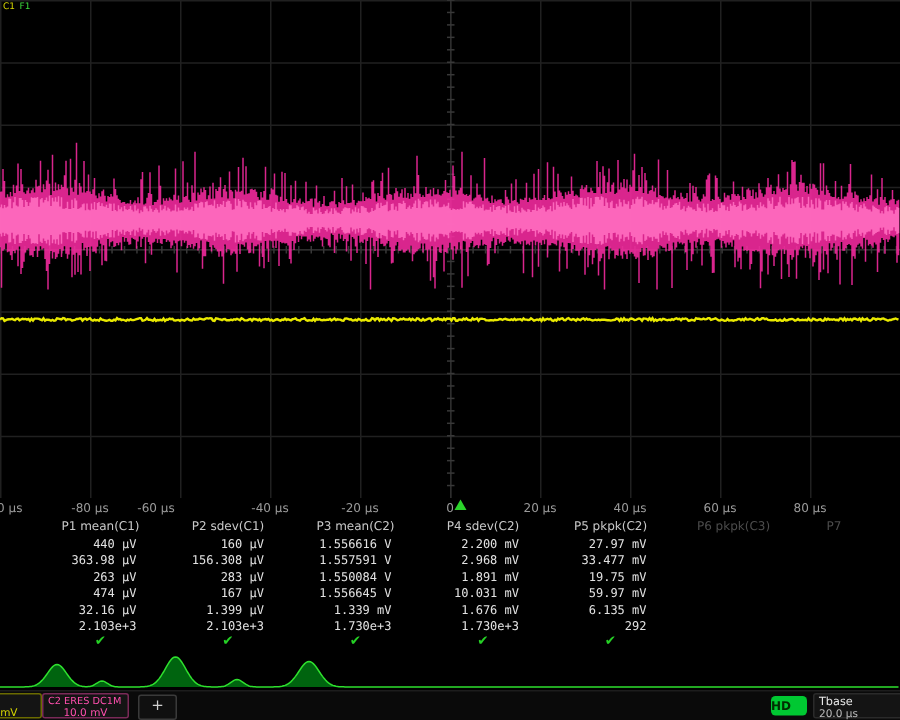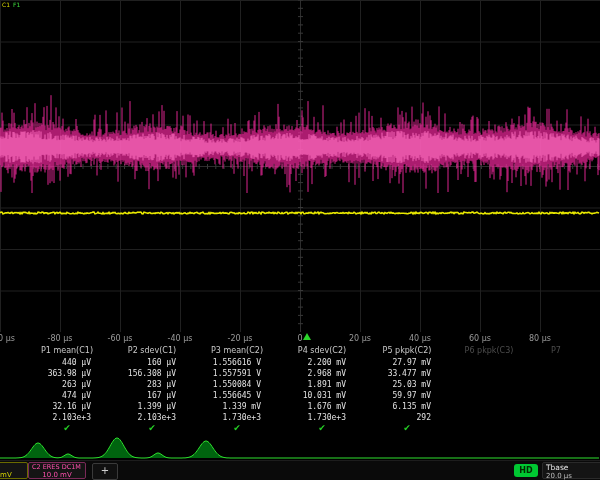--- a/index.html
+++ b/index.html
@@ -38,21 +38,21 @@
          border:1px solid #2a2a2a;padding:1px 3px;box-sizing:border-box;}
   .chbox .l1{font-size:6.5px;line-height:7px;white-space:nowrap;}
   .chbox .l2{font-size:7px;line-height:8px;white-space:nowrap;text-align:center;}
   .c1box{left:-34px;width:62px;border-color:#6b6b00;}
   .c1box .l1,.c1box .l2{color:#d6d600;}
   .c2box{left:28px;width:58px;border-color:#7a2a58;}
   .c2box .l1,.c2box .l2{color:#ff4fae;}
   .addbox{position:absolute;left:92px;top:2px;width:24px;height:15px;border:1px solid #3a3a3a;
           background:#101010;color:#cfcfcf;text-align:center;font-size:10px;line-height:14px;border-radius:2px;}
   .hdbadge{position:absolute;left:514px;top:3px;width:24px;height:13px;background:#00c832;color:#012d01;
-           font-weight:bold;font-size:8px;text-align:center;line-height:13px;border-radius:3px;}
+           font-weight:bold;font-size:8px;text-align:left;line-height:13px;border-radius:3px;}
   .tbasebox{position:absolute;left:542px;top:1px;width:72px;height:17px;border:1px solid #2a2a2a;
             border-radius:2px;background:#141414;padding:1px 3px;box-sizing:border-box;}
   .tbasebox .l1{color:#e8e8e8;font-size:7.5px;line-height:8px;white-space:nowrap;}
   .tbasebox .l2{color:#bdbdbd;font-size:7px;line-height:8px;white-space:nowrap;}
 </style>
 </head>
 <body>
 
 <div class="screen">
 
@@ -201,21 +201,21 @@
       </g>
       <path d="M0 127.9L0 164.9M1 127.6L1 191.9M2 112.6L2 167.2M3 120.6L3 166.1M4 131.7L4 162.4M5 129.5L5 168.1M6 131.2L6 167.6M7 128.0L7 170.1M8 130.9L8 173.3M9 123.1L9 167.3M10 128.6L10 168.9M11 123.6L11 166.5M12 109.0L12 177.5M13 127.4L13 164.4M14 112.7L14 182.7M15 122.9L15 178.7M16 128.1L16 174.5M17 129.1L17 168.3M18 127.0L18 166.5M19 125.2L19 165.6M20 128.9L20 170.4M21 126.9L21 170.1M22 125.5L22 171.3M23 128.3L23 167.3M24 119.9L24 164.3M25 124.4L25 171.4M26 123.9L26 167.1M27 107.2L27 164.1M28 128.2L28 166.4M29 122.9L29 165.7M30 126.2L30 172.6M31 120.3L31 180.7M32 113.1L32 193.0M33 122.5L33 176.0M34 130.0L34 167.4M35 103.2L35 172.4M36 127.4L36 168.2M37 121.6L37 172.6M38 126.9L38 171.5M39 122.9L39 169.1M40 126.2L40 166.0M41 123.1L41 171.4M42 124.7L42 167.1M43 116.8L43 164.1M44 107.2L44 169.2M45 125.5L45 172.5M46 130.1L46 169.7M47 105.9L47 164.9M48 125.1L48 184.8M49 127.8L49 169.9M50 119.9L50 183.2M51 95.2L51 168.5M52 129.8L52 181.4M53 122.0L53 170.1M54 124.3L54 183.0M55 128.3L55 162.0M56 107.4L56 166.8M57 128.3L57 165.2M58 127.3L58 170.7M59 116.3L59 164.6M60 127.7L60 180.7M61 129.4L61 164.4M62 126.1L62 167.8M63 118.6L63 167.7M64 130.4L64 168.8M65 132.2L65 164.5M66 128.8L66 160.1M67 131.0L67 162.5M68 127.5L68 176.8M69 126.4L69 163.5M70 130.5L70 173.8M71 134.4L71 174.2M72 130.7L72 159.4M73 131.3L73 164.3M74 129.3L74 161.5M75 131.0L75 160.8M76 119.0L76 164.6M77 126.0L77 164.2M78 130.1L78 162.0M79 132.5L79 163.5M80 133.4L80 161.7M81 135.1L81 166.9M82 134.6L82 158.0M83 134.7L83 161.2M84 135.9L84 158.7M85 135.5L85 161.2M86 135.7L86 163.2M87 133.3L87 162.8M88 136.2L88 158.5M89 135.0L89 159.3M90 133.6L90 159.9M91 135.5L91 165.9M92 131.5L92 161.0M93 135.5L93 157.7M94 119.5L94 164.7M95 114.7L95 159.1M96 136.3L96 158.0M97 135.7L97 175.5M98 131.8L98 158.2M99 128.6L99 161.3M100 114.9L100 163.0M101 129.3L101 169.8M102 136.6L102 161.8M103 134.6L103 161.1M104 134.6L104 159.1M105 133.2L105 162.0M106 110.4L106 159.5M107 123.9L107 162.1M108 136.3L108 162.7M109 132.2L109 159.4M110 133.9L110 159.4M111 132.1L111 161.4M112 133.9L112 160.1M113 131.6L113 161.1M114 132.8L114 165.5M115 133.7L115 163.7M116 129.8L116 160.3M117 112.4L117 162.1M118 133.2L118 181.7M119 130.4L119 160.9M120 135.2L120 160.4M121 134.8L121 164.2M122 107.5L122 160.1M123 131.4L123 161.9M124 130.7L124 160.5M125 121.6L125 165.3M126 133.1L126 163.4M127 134.6L127 165.0M128 123.5L128 162.7M129 128.5L129 165.9M130 101.1L130 164.1M131 133.6L131 162.0M132 128.3L132 167.0M133 129.9L133 165.5M134 125.7L134 160.4M135 128.2L135 179.2M136 124.9L136 170.8M137 126.7L137 170.9M138 132.8L138 161.0M139 130.1L139 161.4M140 124.4L140 164.7M141 132.5L141 167.7M142 121.9L142 163.5M143 132.3L143 165.2M144 126.0L144 166.1M145 127.3L145 167.6M146 124.6L146 171.1M147 118.1L147 167.5M148 131.5L148 171.0M149 126.0L149 189.2M150 123.4L150 163.0M151 127.7L151 168.4M152 132.3L152 166.0M153 114.3L153 166.4M154 126.6L154 170.2M155 127.6L155 169.0M156 132.1L156 167.7M157 126.5L157 169.2M158 127.7L158 181.1M159 111.4L159 162.5M160 127.9L160 169.4M161 127.2L161 162.9M162 105.1L162 163.2M163 129.7L163 164.5M164 110.8L164 161.7M165 129.1L165 166.4M166 128.8L166 168.7M167 126.1L167 168.5M168 125.9L168 161.8M169 126.6L169 169.0M170 126.1L170 164.1M171 127.9L171 164.1M172 131.3L172 163.0M173 133.1L173 177.6M174 128.0L174 161.8M175 131.7L175 171.3M176 127.4L176 178.8M177 111.1L177 160.7M178 133.2L178 165.8M179 133.2L179 174.7M180 129.5L180 160.4M181 125.5L181 160.9M182 126.4L182 165.2M183 115.7L183 160.5M184 129.9L184 165.3M185 130.3L185 160.5M186 134.5L186 177.4M187 131.1L187 161.3M188 114.5L188 162.2M189 134.0L189 161.8M190 115.4L190 162.4M191 132.6L191 162.1M192 135.2L192 163.6M193 136.0L193 172.6M194 123.5L194 175.7M195 134.9L195 160.7M196 132.7L196 166.6M197 120.5L197 162.2M198 135.1L198 157.5M199 133.7L199 161.3M200 132.3L200 157.1M201 135.8L201 159.5M202 134.5L202 157.6M203 135.3L203 157.6M204 121.1L204 157.7M205 134.2L205 160.9M206 134.0L206 159.6M207 132.5L207 161.1M208 132.4L208 156.9M209 137.9L209 160.8M210 132.3L210 159.1M211 123.6L211 157.8M212 135.0L212 158.4M213 134.0L213 157.6M214 137.8L214 160.1M215 136.0L215 164.3M216 130.7L216 158.3M217 137.2L217 159.0M218 137.5L218 159.4M219 137.4L219 163.7M220 134.9L220 164.8M221 134.2L221 155.7M222 134.2L222 156.7M223 127.2L223 168.7M224 136.1L224 159.8M225 138.2L225 161.6M226 134.6L226 155.9M227 135.3L227 159.1M228 118.7L228 156.5M229 133.5L229 160.6M230 136.1L230 159.3M231 124.2L231 167.6M232 135.3L232 160.8M233 135.4L233 156.4M234 135.0L234 173.8M235 123.0L235 158.0M236 133.4L236 159.2M237 136.9L237 164.4M238 135.2L238 168.7M239 133.8L239 157.1M240 134.1L240 161.8M241 134.2L241 161.1M242 128.4L242 162.0M243 134.0L243 159.6M244 131.3L244 176.0M245 132.4L245 160.6M246 131.9L246 158.1M247 132.7L247 193.0M248 121.1L248 158.5M249 120.2L249 164.0M250 129.0L250 167.4M251 134.4L251 160.6M252 128.6L252 171.3M253 130.7L253 159.0M254 120.6L254 162.6M255 115.1L255 162.5M256 132.2L256 164.1M257 133.1L257 163.9M258 129.9L258 162.3M259 111.9L259 160.6M260 129.3L260 164.9M261 129.9L261 175.6M262 133.1L262 175.2M263 128.9L263 167.4M264 125.3L264 163.6M265 127.5L265 161.3M266 131.1L266 167.1M267 128.8L267 167.1M268 126.2L268 166.3M269 131.8L269 168.4M270 125.4L270 168.4M271 131.9L271 167.2M272 128.7L272 166.4M273 132.5L273 168.3M274 129.1L274 163.9M275 131.4L275 174.2M276 124.2L276 169.5M277 128.9L277 168.3M278 103.9L278 167.5M279 116.7L279 166.1M280 129.1L280 165.6M281 131.4L281 162.3M282 130.2L282 168.4M283 131.4L283 162.4M284 124.6L284 166.5M285 129.4L285 174.1M286 129.0L286 166.4M287 126.3L287 187.2M288 130.9L288 164.2M289 125.4L289 184.9M290 129.7L290 192.4M291 129.5L291 174.0M292 126.1L292 164.8M293 129.9L293 168.1M294 130.4L294 168.6M295 129.1L295 163.2M296 127.4L296 181.0M297 120.0L297 168.0M298 128.1L298 168.8M299 128.7L299 165.1M300 126.5L300 161.9M301 131.1L301 166.4M302 110.3L302 173.1M303 117.3L303 164.1M304 127.0L304 169.1M305 129.6L305 166.4M306 126.9L306 161.5M307 125.2L307 166.4M308 101.1L308 191.9M309 129.2L309 160.7M310 130.0L310 161.0M311 129.3L311 168.0M312 130.6L312 184.1M313 129.9L313 164.8M314 116.8L314 162.0M315 133.7L315 160.6M316 132.3L316 164.8M317 131.7L317 163.8M318 122.3L318 163.4M319 129.8L319 165.5M320 129.6L320 163.6M321 131.6L321 159.8M322 133.8L322 163.6M323 105.3L323 162.9M324 132.4L324 163.3M325 131.9L325 177.0M326 134.1L326 176.0M327 135.3L327 165.3M328 130.4L328 160.9M329 135.2L329 158.5M330 132.8L330 168.8M331 134.1L331 163.4M332 133.2L332 159.3M333 133.0L333 162.4M334 132.9L334 161.2M335 135.3L335 163.8M336 136.4L336 162.0M337 126.7L337 161.3M338 131.1L338 157.8M339 133.0L339 160.4M340 135.5L340 161.2M341 122.4L341 158.5M342 133.9L342 159.7M343 133.3L343 162.5M344 119.5L344 162.4M345 134.9L345 161.0M346 135.8L346 161.7M347 132.5L347 162.9M348 133.0L348 160.9M349 133.4L349 182.2M350 131.9L350 160.4M351 121.9L351 163.1M352 134.7L352 162.5M353 131.8L353 163.5M354 133.0L354 161.2M355 132.9L355 184.8M356 115.8L356 160.4M357 131.9L357 163.7M358 133.4L358 161.1M359 112.6L359 177.9M360 133.2L360 161.8M361 133.3L361 163.4M362 132.0L362 160.2M363 130.0L363 162.8M364 133.4L364 159.7M365 108.2L365 171.6M366 132.0L366 163.7M367 132.9L367 163.5M368 132.3L368 162.0M369 111.2L369 162.4M370 127.7L370 162.9M371 131.3L371 163.7M372 115.9L372 160.3M373 127.0L373 181.0M374 128.3L374 164.3M375 130.6L375 161.6M376 132.5L376 164.8M377 128.1L377 167.2M378 129.8L378 179.1M379 127.5L379 162.0M380 129.4L380 162.1M381 117.7L381 168.5M382 127.1L382 166.0M383 130.6L383 163.3M384 129.7L384 167.1M385 130.4L385 167.1M386 131.5L386 170.3M387 125.9L387 167.0M388 123.5L388 165.8M389 126.2L389 164.6M390 125.0L390 183.2M391 123.4L391 165.1M392 128.2L392 178.2M393 128.1L393 170.1M394 125.1L394 166.6M395 127.1L395 176.1M396 128.6L396 171.8M397 128.7L397 166.7M398 107.4L398 165.9M399 124.7L399 183.6M400 114.6L400 174.1M401 129.1L401 172.2M402 110.9L402 169.1M403 117.2L403 193.0M404 128.6L404 164.5M405 121.5L405 164.1M406 112.4L406 172.8M407 127.9L407 165.7M408 123.2L408 167.1M409 121.6L409 166.8M410 129.3L410 172.4M411 128.5L411 170.0M412 106.6L412 170.5M413 126.4L413 165.9M414 121.6L414 170.4M415 124.8L415 172.5M416 119.4L416 167.6M417 125.5L417 169.5M418 119.6L418 172.7M419 127.9L419 166.8M420 123.2L420 169.1M421 124.5L421 168.1M422 113.5L422 169.2M423 102.5L423 171.0M424 127.4L424 172.7M425 127.4L425 171.7M426 116.7L426 188.7M427 124.7L427 168.0M428 111.3L428 165.5M429 128.6L429 170.5M430 115.4L430 170.2M431 120.2L431 165.4M432 129.1L432 173.3M433 127.2L433 167.2M434 126.6L434 170.2M435 123.7L435 171.5M436 127.6L436 170.8M437 125.4L437 167.6M438 131.5L438 193.0M439 106.4L439 165.9M440 130.0L440 163.6M441 130.6L441 164.2M442 131.0L442 165.2M443 132.1L443 165.2M444 131.6L444 167.6M445 113.4L445 162.5M446 132.4L446 167.4M447 131.6L447 166.9M448 132.8L448 192.0M449 130.2L449 161.7M450 126.9L450 166.4M451 132.2L451 165.0M452 131.3L452 161.2M453 132.8L453 162.3M454 128.5L454 161.7M455 131.1L455 163.0M456 132.5L456 162.2M457 132.0L457 168.1M458 128.7L458 180.0M459 134.5L459 159.9M460 122.0L460 161.9M461 134.3L461 174.1M462 123.8L462 169.5M463 128.6L463 160.9M464 124.6L464 165.1M465 131.0L465 161.5M466 133.1L466 159.2M467 134.3L467 163.2M468 132.5L468 177.0M469 129.5L469 163.2M470 131.0L470 160.8M471 119.7L471 160.7M472 116.8L472 161.4M473 115.6L473 163.8M474 134.0L474 171.1M475 132.7L475 182.0M476 133.4L476 181.9M477 117.0L477 160.1M478 118.6L478 159.5M479 131.2L479 159.2M480 132.7L480 160.1M481 134.9L481 165.2M482 134.5L482 160.7M483 128.5L483 162.4M484 131.6L484 165.0M485 130.2L485 161.6M486 130.4L486 163.1M487 133.2L487 161.7M488 129.4L488 164.5M489 121.0L489 160.2M490 129.5L490 178.1M491 130.6L491 166.3M492 129.3L492 174.4M493 130.5L493 171.8M494 133.3L494 179.5M495 124.5L495 164.4M496 131.4L496 167.1M497 132.6L497 166.7M498 126.3L498 167.4M499 125.5L499 166.8M500 126.8L500 179.6M501 130.6L501 176.0M502 126.3L502 167.4M503 132.5L503 167.6M504 128.1L504 166.6M505 131.6L505 167.7M506 122.2L506 167.5M507 126.4L507 192.2M508 128.8L508 181.0M509 131.2L509 166.3M510 129.6L510 166.3M511 124.8L511 169.1M512 118.6L512 183.0M513 124.8L513 170.2M514 123.2L514 162.8M515 129.3L515 170.1M516 127.3L516 177.3M517 129.5L517 171.1M518 124.4L518 168.9M519 116.2L519 166.8M520 125.7L520 166.4M521 127.8L521 186.0M522 125.3L522 166.2M523 126.7L523 169.4M524 126.1L524 166.5M525 114.5L525 176.1M526 130.0L526 184.7M527 122.8L527 170.0M528 106.7L528 173.2M529 108.0L529 171.5M530 107.7L530 166.5M531 123.0L531 185.9M532 127.2L532 170.2M533 121.4L533 166.4M534 116.5L534 164.3M535 121.8L535 165.5M536 121.8L536 163.7M537 128.0L537 171.9M538 124.0L538 164.0M539 129.2L539 167.1M540 122.5L540 172.1M541 125.9L541 165.8M542 122.5L542 177.7M543 123.0L543 174.9M544 125.3L544 170.2M545 126.5L545 167.7M546 129.8L546 186.6M547 108.8L547 181.5M548 127.1L548 164.2M549 108.8L549 179.6M550 129.8L550 167.4M551 123.7L551 169.6M552 126.7L552 182.2M553 128.6L553 162.2M554 130.9L554 167.0M555 131.4L555 165.2M556 131.4L556 162.2M557 120.6L557 169.1M558 132.4L558 173.1M559 131.3L559 164.1M560 132.8L560 189.7M561 123.8L561 161.3M562 132.5L562 167.1M563 131.0L563 167.1M564 131.0L564 165.5M565 128.3L565 163.3M566 122.6L566 162.7M567 109.3L567 163.5M568 128.3L568 190.0M569 132.0L569 170.8M570 127.7L570 172.5M571 129.8L571 165.0M572 130.4L572 163.1M573 134.8L573 162.4M574 132.9L574 164.4M575 134.4L575 165.8M576 132.1L576 158.6M577 134.0L577 174.5M578 131.3L578 159.8M579 132.7L579 163.7M580 130.2L580 162.7M581 116.4L581 163.9M582 134.4L582 165.2M583 132.8L583 161.7M584 132.2L584 163.0M585 126.2L585 181.3M586 136.5L586 168.4M587 131.4L587 161.9M588 118.7L588 158.6M589 133.2L589 160.0M590 131.3L590 169.1M591 135.3L591 159.5M592 136.8L592 161.3M593 133.7L593 159.7M594 133.0L594 157.1M595 126.7L595 157.6M596 132.7L596 158.1M597 136.1L597 157.0M598 133.8L598 175.1M599 133.1L599 170.2" stroke="#ff2ba6" stroke-width="1" fill="none" opacity="0.85"></path>
       <path d="M0 138.2L0 155.8M1 136.4L1 157.6M2 138.8L2 155.2M3 136.6L3 157.4M4 138.4L4 155.6M5 137.7L5 156.3M6 132.3L6 161.7M7 132.5L7 161.5M8 138.9L8 155.1M9 134.8L9 159.2M10 131.4L10 162.6M11 137.0L11 157.0M12 137.7L12 156.3M13 132.0L13 162.0M14 132.0L14 162.0M15 133.3L15 160.7M16 138.0L16 156.0M17 133.4L17 160.6M18 134.6L18 159.4M19 137.4L19 156.6M20 135.0L20 159.0M21 131.5L21 162.5M22 132.0L22 162.0M23 131.6L23 162.4M24 131.8L24 162.2M25 131.3L25 162.7M26 137.8L26 156.2M27 132.8L27 161.2M28 132.0L28 162.0M29 135.0L29 159.0M30 133.3L30 160.7M31 131.7L31 162.3M32 134.2L32 159.8M33 130.3L33 163.7M34 137.4L34 156.6M35 131.9L35 162.1M36 134.3L36 159.7M37 131.5L37 162.5M38 134.5L38 159.5M39 130.8L39 163.2M40 137.7L40 156.3M41 131.5L41 162.5M42 139.1L42 154.9M43 139.2L43 154.8M44 138.7L44 155.3M45 134.5L45 159.5M46 139.4L46 154.6M47 139.4L47 154.6M48 133.2L48 160.8M49 138.6L49 155.4M50 132.2L50 161.8M51 133.7L51 160.3M52 139.3L52 154.7M53 138.8L53 155.2M54 138.1L54 155.9M55 136.2L55 157.8M56 135.7L56 158.3M57 140.2L57 153.8M58 135.7L58 158.3M59 139.6L59 154.4M60 140.1L60 153.9M61 135.7L61 158.3M62 139.5L62 154.5M63 134.7L63 159.3M64 139.9L64 154.1M65 135.3L65 158.7M66 134.7L66 159.3M67 137.4L67 156.6M68 135.5L68 158.5M69 137.5L69 156.5M70 137.8L70 156.2M71 136.5L71 157.5M72 138.7L72 155.3M73 135.6L73 158.4M74 135.9L74 158.1M75 140.7L75 153.3M76 135.6L76 158.4M77 140.0L77 154.0M78 140.8L78 153.2M79 136.8L79 157.2M80 139.5L80 154.5M81 138.2L81 155.8M82 140.8L82 153.2M83 137.4L83 156.6M84 139.5L84 154.5M85 140.0L85 154.0M86 139.3L86 154.7M87 137.3L87 156.7M88 139.8L88 154.2M89 141.0L89 153.0M90 136.9L90 157.1M91 140.3L91 153.7M92 139.2L92 154.8M93 142.1L93 151.9M94 140.1L94 153.9M95 141.1L95 152.9M96 137.6L96 156.4M97 137.5L97 156.5M98 139.0L98 155.0M99 140.9L99 153.1M100 137.2L100 156.8M101 139.2L101 154.8M102 141.1L102 152.9M103 140.0L103 154.0M104 138.8L104 155.2M105 139.8L105 154.2M106 141.7L106 152.3M107 136.9L107 157.1M108 140.1L108 153.9M109 139.1L109 154.9M110 137.2L110 156.8M111 140.4L111 153.6M112 138.3L112 155.7M113 139.1L113 154.9M114 141.0L114 153.0M115 140.3L115 153.7M116 140.4L116 153.6M117 136.3L117 157.7M118 141.0L118 153.0M119 138.4L119 155.6M120 140.4L120 153.6M121 140.1L121 153.9M122 140.4L122 153.6M123 138.3L123 155.7M124 139.3L124 154.7M125 138.3L125 155.7M126 140.2L126 153.8M127 139.7L127 154.3M128 137.9L128 156.1M129 140.7L129 153.3M130 135.6L130 158.4M131 135.8L131 158.2M132 138.3L132 155.7M133 135.4L133 158.6M134 134.5L134 159.5M135 134.8L135 159.2M136 138.3L136 155.7M137 134.6L137 159.4M138 134.2L138 159.8M139 136.9L139 157.1M140 136.6L140 157.4M141 136.4L141 157.6M142 137.1L142 156.9M143 133.5L143 160.5M144 138.9L144 155.1M145 136.0L145 158.0M146 137.9L146 156.1M147 136.0L147 158.0M148 136.5L148 157.5M149 134.0L149 160.0M150 138.0L150 156.0M151 134.5L151 159.5M152 133.7L152 160.3M153 134.0L153 160.0M154 135.9L154 158.1M155 139.8L155 154.2M156 139.5L156 154.5M157 132.4L157 161.6M158 137.1L158 156.9M159 132.7L159 161.3M160 134.0L160 160.0M161 138.1L161 155.9M162 133.2L162 160.8M163 134.4L163 159.6M164 134.6L164 159.4M165 137.1L165 156.9M166 139.2L166 154.8M167 134.9L167 159.1M168 138.2L168 155.8M169 139.3L169 154.7M170 135.0L170 159.0M171 136.8L171 157.2M172 133.8L172 160.2M173 133.7L173 160.3M174 133.6L174 160.4M175 139.3L175 154.7M176 136.2L176 157.8M177 138.7L177 155.3M178 138.6L178 155.4M179 137.8L179 156.2M180 137.4L180 156.6M181 141.2L181 152.8M182 138.6L182 155.4M183 139.3L183 154.7M184 135.0L184 159.0M185 139.6L185 154.4M186 140.6L186 153.4M187 139.4L187 154.6M188 140.1L188 153.9M189 139.4L189 154.6M190 141.5L190 152.5M191 139.3L191 154.7M192 139.5L192 154.5M193 136.8L193 157.2M194 136.9L194 157.1M195 139.1L195 154.9M196 138.8L196 155.2M197 138.9L197 155.1M198 136.9L198 157.1M199 137.6L199 156.4M200 140.0L200 154.0M201 138.2L201 155.8M202 137.7L202 156.3M203 140.1L203 153.9M204 139.3L204 154.7M205 142.4L205 151.6M206 141.1L206 152.9M207 142.7L207 151.3M208 142.6L208 151.4M209 138.7L209 155.3M210 140.3L210 153.7M211 139.9L211 154.1M212 142.4L212 151.6M213 138.9L213 155.1M214 141.4L214 152.6M215 142.7L215 151.3M216 142.4L216 151.6M217 140.7L217 153.3M218 139.7L218 154.3M219 142.1L219 151.9M220 141.0L220 153.0M221 138.8L221 155.2M222 142.6L222 151.4M223 138.9L223 155.1M224 140.4L224 153.6M225 141.7L225 152.3M226 141.9L226 152.1M227 142.7L227 151.3M228 140.6L228 153.4M229 139.0L229 155.0M230 138.1L230 155.9M231 138.5L231 155.5M232 138.8L232 155.2M233 138.7L233 155.3M234 142.4L234 151.6M235 139.6L235 154.4M236 141.0L236 153.0M237 138.2L237 155.8M238 141.5L238 152.5M239 139.0L239 155.0M240 142.0L240 152.0M241 137.3L241 156.7M242 137.5L242 156.5M243 138.3L243 155.7M244 138.6L244 155.4M245 141.2L245 152.8M246 141.8L246 152.2M247 141.1L247 152.9M248 138.6L248 155.4M249 140.7L249 153.3M250 139.8L250 154.2M251 136.1L251 157.9M252 135.4L252 158.6M253 138.6L253 155.4M254 135.1L254 158.9M255 137.3L255 156.7M256 136.8L256 157.2M257 136.5L257 157.5M258 134.4L258 159.6M259 140.8L259 153.2M260 140.1L260 153.9M261 136.0L261 158.0M262 135.7L262 158.3M263 139.9L263 154.1M264 137.7L264 156.3M265 140.5L265 153.5M266 135.3L266 158.7M267 135.5L267 158.5M268 136.0L268 158.0M269 133.9L269 160.1M270 135.3L270 158.7M271 139.3L271 154.7M272 138.2L272 155.8M273 137.0L273 157.0M274 139.2L274 154.8M275 138.0L275 156.0M276 135.6L276 158.4M277 133.7L277 160.3M278 138.7L278 155.3M279 132.5L279 161.5M280 133.7L280 160.3M281 138.8L281 155.2M282 136.2L282 157.8M283 134.6L283 159.4M284 134.1L284 159.9M285 134.4L285 159.6M286 138.1L286 155.9M287 133.0L287 161.0M288 136.4L288 157.6M289 137.6L289 156.4M290 133.0L290 161.0M291 135.7L291 158.3M292 134.5L292 159.5M293 138.2L293 155.8M294 138.1L294 155.9M295 137.8L295 156.2M296 136.3L296 157.7M297 137.6L297 156.4M298 137.2L298 156.8M299 135.1L299 158.9M300 138.9L300 155.1M301 140.0L301 154.0M302 139.0L302 155.0M303 139.4L303 154.6M304 139.8L304 154.2M305 139.3L305 154.7M306 139.6L306 154.4M307 139.0L307 155.0M308 139.4L308 154.6M309 134.2L309 159.8M310 138.4L310 155.6M311 134.9L311 159.1M312 135.9L312 158.1M313 134.5L313 159.5M314 134.4L314 159.6M315 136.0L315 158.0M316 136.3L316 157.7M317 138.9L317 155.1M318 137.9L318 156.1M319 138.9L319 155.1M320 137.6L320 156.4M321 138.7L321 155.3M322 136.3L322 157.7M323 140.3L323 153.7M324 139.6L324 154.4M325 139.9L325 154.1M326 139.8L326 154.2M327 138.0L327 156.0M328 141.1L328 152.9M329 136.7L329 157.3M330 140.0L330 154.0M331 138.0L331 156.0M332 137.5L332 156.5M333 137.3L333 156.7M334 139.8L334 154.2M335 138.1L335 155.9M336 138.5L336 155.5M337 137.3L337 156.7M338 142.1L338 151.9M339 136.7L339 157.3M340 140.4L340 153.6M341 141.1L341 152.9M342 141.4L342 152.6M343 137.5L343 156.5M344 141.9L344 152.1M345 137.0L345 157.0M346 140.6L346 153.4M347 141.6L347 152.4M348 138.5L348 155.5M349 139.7L349 154.3M350 140.3L350 153.7M351 141.1L351 152.9M352 139.4L352 154.6M353 139.6L353 154.4M354 141.3L354 152.7M355 140.0L355 154.0M356 140.0L356 154.0M357 136.1L357 157.9M358 140.5L358 153.5M359 138.3L359 155.7M360 139.4L360 154.6M361 138.6L361 155.4M362 137.0L362 157.0M363 138.1L363 155.9M364 141.0L364 153.0M365 139.9L365 154.1M366 139.5L366 154.5M367 137.3L367 156.7M368 140.8L368 153.2M369 134.8L369 159.2M370 139.9L370 154.1M371 134.4L371 159.6M372 136.6L372 157.4M373 137.8L373 156.2M374 135.1L374 158.9M375 137.7L375 156.3M376 134.6L376 159.4M377 137.2L377 156.8M378 135.5L378 158.5M379 136.8L379 157.2M380 138.3L380 155.7M381 139.3L381 154.7M382 132.6L382 161.4M383 136.3L383 157.7M384 138.1L384 155.9M385 135.9L385 158.1M386 136.0L386 158.0M387 132.0L387 162.0M388 131.9L388 162.1M389 136.9L389 157.1M390 132.2L390 161.8M391 137.1L391 156.9M392 131.3L392 162.7M393 139.1L393 154.9M394 132.0L394 162.0M395 137.6L395 156.4M396 136.0L396 158.0M397 131.3L397 162.7M398 131.2L398 162.8M399 131.3L399 162.7M400 133.2L400 160.8M401 130.9L401 163.1M402 131.5L402 162.5M403 137.3L403 156.7M404 132.2L404 161.8M405 135.0L405 159.0M406 138.7L406 155.3M407 134.8L407 159.2M408 133.8L408 160.2M409 138.7L409 155.3M410 138.9L410 155.1M411 135.9L411 158.1M412 137.6L412 156.4M413 132.8L413 161.2M414 134.9L414 159.1M415 137.7L415 156.3M416 133.2L416 160.8M417 135.8L417 158.2M418 136.1L418 157.9M419 134.2L419 159.8M420 139.1L420 154.9M421 136.7L421 157.3M422 132.9L422 161.1M423 135.9L423 158.1M424 132.5L424 161.5M425 131.1L425 162.9M426 132.9L426 161.1M427 132.5L427 161.5M428 131.1L428 162.9M429 137.8L429 156.2M430 133.3L430 160.7M431 134.2L431 159.8M432 136.5L432 157.5M433 135.6L433 158.4M434 135.9L434 158.1M435 133.4L435 160.6M436 136.1L436 157.9M437 134.9L437 159.1M438 134.8L438 159.2M439 132.7L439 161.3M440 138.3L440 155.7M441 135.7L441 158.3M442 139.8L442 154.2M443 137.3L443 156.7M444 139.0L444 155.0M445 137.2L445 156.8M446 133.5L446 160.5M447 138.6L447 155.4M448 138.2L448 155.8M449 136.6L449 157.4M450 135.7L450 158.3M451 135.4L451 158.6M452 136.7L452 157.3M453 134.5L453 159.5M454 139.9L454 154.1M455 139.2L455 154.8M456 137.5L456 156.5M457 140.8L457 153.2M458 138.5L458 155.5M459 137.2L459 156.8M460 138.1L460 155.9M461 138.4L461 155.6M462 139.7L462 154.3M463 139.5L463 154.5M464 140.6L464 153.4M465 135.8L465 158.2M466 138.4L466 155.6M467 138.9L467 155.1M468 140.7L468 153.3M469 135.6L469 158.4M470 138.4L470 155.6M471 141.5L471 152.5M472 135.9L472 158.1M473 140.3L473 153.7M474 140.0L474 154.0M475 138.9L475 155.1M476 141.4L476 152.6M477 140.5L477 153.5M478 140.8L478 153.2M479 136.1L479 157.9M480 138.7L480 155.3M481 135.3L481 158.7M482 136.9L482 157.1M483 136.8L483 157.2M484 140.2L484 153.8M485 137.8L485 156.2M486 140.6L486 153.4M487 135.9L487 158.1M488 137.1L488 156.9M489 134.6L489 159.4M490 136.7L490 157.3M491 138.0L491 156.0M492 137.4L492 156.6M493 134.4L493 159.6M494 135.6L494 158.4M495 140.5L495 153.5M496 136.9L496 157.1M497 136.1L497 157.9M498 139.9L498 154.1M499 139.3L499 154.7M500 138.5L500 155.5M501 136.3L501 157.7M502 138.3L502 155.7M503 138.5L503 155.5M504 140.3L504 153.7M505 136.7L505 157.3M506 138.5L506 155.5M507 134.9L507 159.1M508 137.5L508 156.5M509 136.4L509 157.6M510 138.1L510 155.9M511 138.8L511 155.2M512 132.2L512 161.8M513 133.8L513 160.2M514 135.8L514 158.2M515 131.5L515 162.5M516 139.3L516 154.7M517 137.3L517 156.7M518 137.1L518 156.9M519 134.8L519 159.2M520 131.2L520 162.8M521 136.3L521 157.7M522 137.7L522 156.3M523 138.4L523 155.6M524 135.0L524 159.0M525 136.2L525 157.8M526 131.3L526 162.7M527 136.1L527 157.9M528 132.3L528 161.7M529 135.6L529 158.4M530 132.3L530 161.7M531 131.8L531 162.2M532 131.4L532 162.6M533 135.1L533 158.9M534 138.7L534 155.3M535 131.4L535 162.6M536 137.1L536 156.9M537 138.3L537 155.7M538 136.0L538 158.0M539 131.2L539 162.8M540 138.3L540 155.7M541 133.2L541 160.8M542 136.1L542 157.9M543 139.1L543 154.9M544 132.1L544 161.9M545 138.3L545 155.7M546 132.4L546 161.6M547 133.7L547 160.3M548 139.6L548 154.4M549 139.7L549 154.3M550 134.3L550 159.7M551 133.3L551 160.7M552 136.7L552 157.3M553 133.3L553 160.7M554 136.7L554 157.3M555 137.7L555 156.3M556 137.5L556 156.5M557 133.7L557 160.3M558 136.5L558 157.5M559 136.2L559 157.8M560 135.7L560 158.3M561 140.2L561 153.8M562 134.1L562 159.9M563 135.8L563 158.2M564 134.5L564 159.5M565 137.2L565 156.8M566 138.4L566 155.6M567 135.6L567 158.4M568 134.6L568 159.4M569 138.7L569 155.3M570 140.2L570 153.8M571 136.3L571 157.7M572 141.1L572 152.9M573 137.8L573 156.2M574 136.7L574 157.3M575 138.8L575 155.2M576 135.6L576 158.4M577 137.7L577 156.3M578 139.1L578 154.9M579 139.7L579 154.3M580 139.7L580 154.3M581 141.0L581 153.0M582 137.0L582 157.0M583 137.9L583 156.1M584 138.7L584 155.3M585 139.4L585 154.6M586 139.7L586 154.3M587 142.1L587 151.9M588 140.7L588 153.3M589 142.3L589 151.7M590 138.2L590 155.8M591 137.4L591 156.6M592 140.8L592 153.2M593 138.0L593 156.0M594 140.2L594 153.8M595 140.3L595 153.7M596 142.5L596 151.5M597 139.9L597 154.1M598 138.0L598 156.0M599 138.5L599 155.5" stroke="#ff6ec0" stroke-width="1" fill="none" opacity="0.9"></path>
       <path d="M0 213L1 212.1L2 212.2L3 213.9L4 213.4L5 213.0L6 212.8L7 212.9L8 212.5L9 213.1L10 213.4L11 212.6L12 212.4L13 213.5L14 213.0L15 212.5L16 212.8L17 212.6L18 213.1L19 212.6L20 213.9L21 212.5L22 213.7L23 212.4L24 212.4L25 212.4L26 212.6L27 213.1L28 213.5L29 212.2L30 213.7L31 213.1L32 213.2L33 213.3L34 213.8L35 213.2L36 213.8L37 213.6L38 212.2L39 212.4L40 212.7L41 212.9L42 212.1L43 212.3L44 213.5L45 212.8L46 212.9L47 212.9L48 213.8L49 213.4L50 213.3L51 212.7L52 212.7L53 212.3L54 212.3L55 213.7L56 212.7L57 212.4L58 213.2L59 212.7L60 212.2L61 213.3L62 213.8L63 213.1L64 213.6L65 213.3L66 213.8L67 212.3L68 213.1L69 213.3L70 213.7L71 213.8L72 213.6L73 213.2L74 213.8L75 213.8L76 213.1L77 213.6L78 212.1L79 213.0L80 212.7L81 213.4L82 213.1L83 213.5L84 213.9L85 213.1L86 213.6L87 212.9L88 213.3L89 213.4L90 213.1L91 212.7L92 212.5L93 212.1L94 212.1L95 213.8L96 213.6L97 213.2L98 212.1L99 213.2L100 213.2L101 213.4L102 213.9L103 212.6L104 213.9L105 213.3L106 213.5L107 213.2L108 213.6L109 212.4L110 213.9L111 213.0L112 213.1L113 212.4L114 212.8L115 212.5L116 213.6L117 213.7L118 213.4L119 213.3L120 213.9L121 213.2L122 213.4L123 213.8L124 213.0L125 212.5L126 213.2L127 213.5L128 213.6L129 212.4L130 213.1L131 213.0L132 213.0L133 212.4L134 212.6L135 212.9L136 213.0L137 212.4L138 212.1L139 212.4L140 212.1L141 212.3L142 213.7L143 213.9L144 212.2L145 212.4L146 212.8L147 213.0L148 213.4L149 212.8L150 212.7L151 213.5L152 213.4L153 213.5L154 213.1L155 213.5L156 212.8L157 213.1L158 212.6L159 213.0L160 213.5L161 212.2L162 212.6L163 213.6L164 213.6L165 213.5L166 212.9L167 212.7L168 213.8L169 212.6L170 212.8L171 213.0L172 213.6L173 212.8L174 213.9L175 213.1L176 212.9L177 212.7L178 213.1L179 212.6L180 213.7L181 213.1L182 213.9L183 213.6L184 213.0L185 212.9L186 213.4L187 213.8L188 213.1L189 213.3L190 212.4L191 213.3L192 212.8L193 213.2L194 213.6L195 212.8L196 212.6L197 212.3L198 213.3L199 213.4L200 213.8L201 212.7L202 212.6L203 212.2L204 213.4L205 213.8L206 213.5L207 213.6L208 213.8L209 212.5L210 213.9L211 212.6L212 213.1L213 212.8L214 213.4L215 213.5L216 213.2L217 213.4L218 213.2L219 213.2L220 212.6L221 213.6L222 213.0L223 212.4L224 213.4L225 212.9L226 213.1L227 213.1L228 213.7L229 213.8L230 212.4L231 212.3L232 212.6L233 213.0L234 212.8L235 213.7L236 213.6L237 213.1L238 213.7L239 212.6L240 213.0L241 213.8L242 213.3L243 213.5L244 212.7L245 213.7L246 213.8L247 213.6L248 212.1L249 212.4L250 213.5L251 212.3L252 212.2L253 213.7L254 212.6L255 213.2L256 212.6L257 213.5L258 213.4L259 212.2L260 212.9L261 213.9L262 212.2L263 212.3L264 212.8L265 213.5L266 213.3L267 212.6L268 213.0L269 212.3L270 213.0L271 212.9L272 213.1L273 212.4L274 213.5L275 212.6L276 213.3L277 213.6L278 212.2L279 212.4L280 213.4L281 213.7L282 212.6L283 213.6L284 213.3L285 212.7L286 212.3L287 212.3L288 213.9L289 213.3L290 212.6L291 213.0L292 212.2L293 213.0L294 212.9L295 213.5L296 212.4L297 213.4L298 212.4L299 212.5L300 212.5L301 213.7L302 212.2L303 212.2L304 213.8L305 213.8L306 213.0L307 213.1L308 213.4L309 212.4L310 213.0L311 212.2L312 213.2L313 213.4L314 213.6L315 212.2L316 213.1L317 212.8L318 212.2L319 213.8L320 212.6L321 212.4L322 212.6L323 212.7L324 213.5L325 213.6L326 213.7L327 213.5L328 213.4L329 213.7L330 213.2L331 213.4L332 213.3L333 212.7L334 212.8L335 213.3L336 212.7L337 212.5L338 213.0L339 213.2L340 213.3L341 212.9L342 213.4L343 212.5L344 213.4L345 213.0L346 212.9L347 212.8L348 213.6L349 212.3L350 213.1L351 213.1L352 213.3L353 213.2L354 212.2L355 212.9L356 213.8L357 213.4L358 213.0L359 213.4L360 212.7L361 213.9L362 212.2L363 213.5L364 212.9L365 212.5L366 213.0L367 212.5L368 213.6L369 213.9L370 213.1L371 213.8L372 212.4L373 213.0L374 212.4L375 212.2L376 213.4L377 213.5L378 212.5L379 212.1L380 213.0L381 213.3L382 212.7L383 213.1L384 213.8L385 212.6L386 213.1L387 213.4L388 212.6L389 212.3L390 213.2L391 212.3L392 213.1L393 212.9L394 213.3L395 213.6L396 213.4L397 213.1L398 213.5L399 213.0L400 213.5L401 213.2L402 213.2L403 213.2L404 213.3L405 213.5L406 213.4L407 213.7L408 213.6L409 213.3L410 213.2L411 212.4L412 212.6L413 213.9L414 212.5L415 213.7L416 212.2L417 213.4L418 213.0L419 213.6L420 212.6L421 212.4L422 212.7L423 213.4L424 213.3L425 212.7L426 212.3L427 212.7L428 213.8L429 212.3L430 212.4L431 212.6L432 213.4L433 212.1L434 213.4L435 212.1L436 213.9L437 213.0L438 213.8L439 213.2L440 212.8L441 213.5L442 212.6L443 212.8L444 213.3L445 213.5L446 213.1L447 213.4L448 212.8L449 213.2L450 212.5L451 212.2L452 212.8L453 212.5L454 213.5L455 212.4L456 212.7L457 212.3L458 212.7L459 213.8L460 213.7L461 213.2L462 213.4L463 213.7L464 212.1L465 212.5L466 212.5L467 212.8L468 212.9L469 212.4L470 212.9L471 212.8L472 212.1L473 212.1L474 213.2L475 212.9L476 212.6L477 212.2L478 212.9L479 213.5L480 213.7L481 213.1L482 213.4L483 213.9L484 213.8L485 212.7L486 213.7L487 213.6L488 213.5L489 213.8L490 213.4L491 213.4L492 212.7L493 212.6L494 213.5L495 212.7L496 213.5L497 212.2L498 213.1L499 213.1L500 212.5L501 212.9L502 213.3L503 213.7L504 212.6L505 212.1L506 213.1L507 213.0L508 212.2L509 212.2L510 212.8L511 212.4L512 213.3L513 213.4L514 213.5L515 213.5L516 213.5L517 213.0L518 213.8L519 213.7L520 213.1L521 213.8L522 213.8L523 212.7L524 213.7L525 213.5L526 213.0L527 212.8L528 212.6L529 213.0L530 213.8L531 213.4L532 212.7L533 213.5L534 213.4L535 213.2L536 213.4L537 213.2L538 213.6L539 212.3L540 213.5L541 213.8L542 212.4L543 212.8L544 213.4L545 213.5L546 213.0L547 212.9L548 213.8L549 213.9L550 212.4L551 213.3L552 212.5L553 213.1L554 212.9L555 213.1L556 212.8L557 213.3L558 213.2L559 213.6L560 212.3L561 212.4L562 213.6L563 212.2L564 213.6L565 212.7L566 213.3L567 212.7L568 213.6L569 212.5L570 212.4L571 212.9L572 213.2L573 212.3L574 213.8L575 212.2L576 213.2L577 213.0L578 212.4L579 213.5L580 213.8L581 213.3L582 212.2L583 212.4L584 213.2L585 212.5L586 212.6L587 212.9L588 212.4L589 212.3L590 213.0L591 213.3L592 213.8L593 213.3L594 213.3L595 212.9L596 212.7L597 212.3L598 212.7L599 213.1" stroke="#e9e900" stroke-width="1.6" fill="none"></path>
     </svg>
 
   <div class="timeline">
     <div class="trig"></div>
   <span class="tick" style="left: 0px;">-100 µs</span>
       <span class="tick" style="left: 60px;">-80 µs</span>
-      <span class="tick" style="left: 120px; text-align: right;">-60 µs</span>
+      <span class="tick" style="left: 104px; text-align: right;">-60 µs</span>
       <span class="tick" style="left: 180px;">-40 µs</span>
       <span class="tick" style="left: 240px;">-20 µs</span>
       <span class="tick" style="left: 300px;">0</span>
       <span class="tick" style="left: 360px;">20 µs</span>
       <span class="tick" style="left: 420px;">40 µs</span>
       <span class="tick" style="left: 480px;">60 µs</span>
       <span class="tick" style="left: 540px;">80 µs</span>
     </div>
 
   <div class="ptable">
@@ -256,21 +256,21 @@
         <div class="mval">1.891 mV</div>
         <div class="mval">10.031 mV</div>
         <div class="mval">1.676 mV</div>
         <div class="mval">1.730e+3</div>
         <div class="mstat">✔</div>
       </div>
       <div class="mcol" style="width: 64px;">
         <div class="mhead">P5 pkpk(C2)</div>
         <div class="mval">27.97 mV</div>
         <div class="mval">33.477 mV</div>
-        <div class="mval">25.03 mV</div>
+        <div class="mval">19.75 mV</div>
         <div class="mval">59.97 mV</div>
         <div class="mval">6.135 mV</div>
         <div class="mval">292</div>
         <div class="mstat">✔</div>
       </div>
       <div class="mcol inactive" style="width: 58px;">
         <div class="mhead">P6 pkpk(C3)</div>
         <div class="mval"></div>
         <div class="mval"></div>
         <div class="mval"></div>

